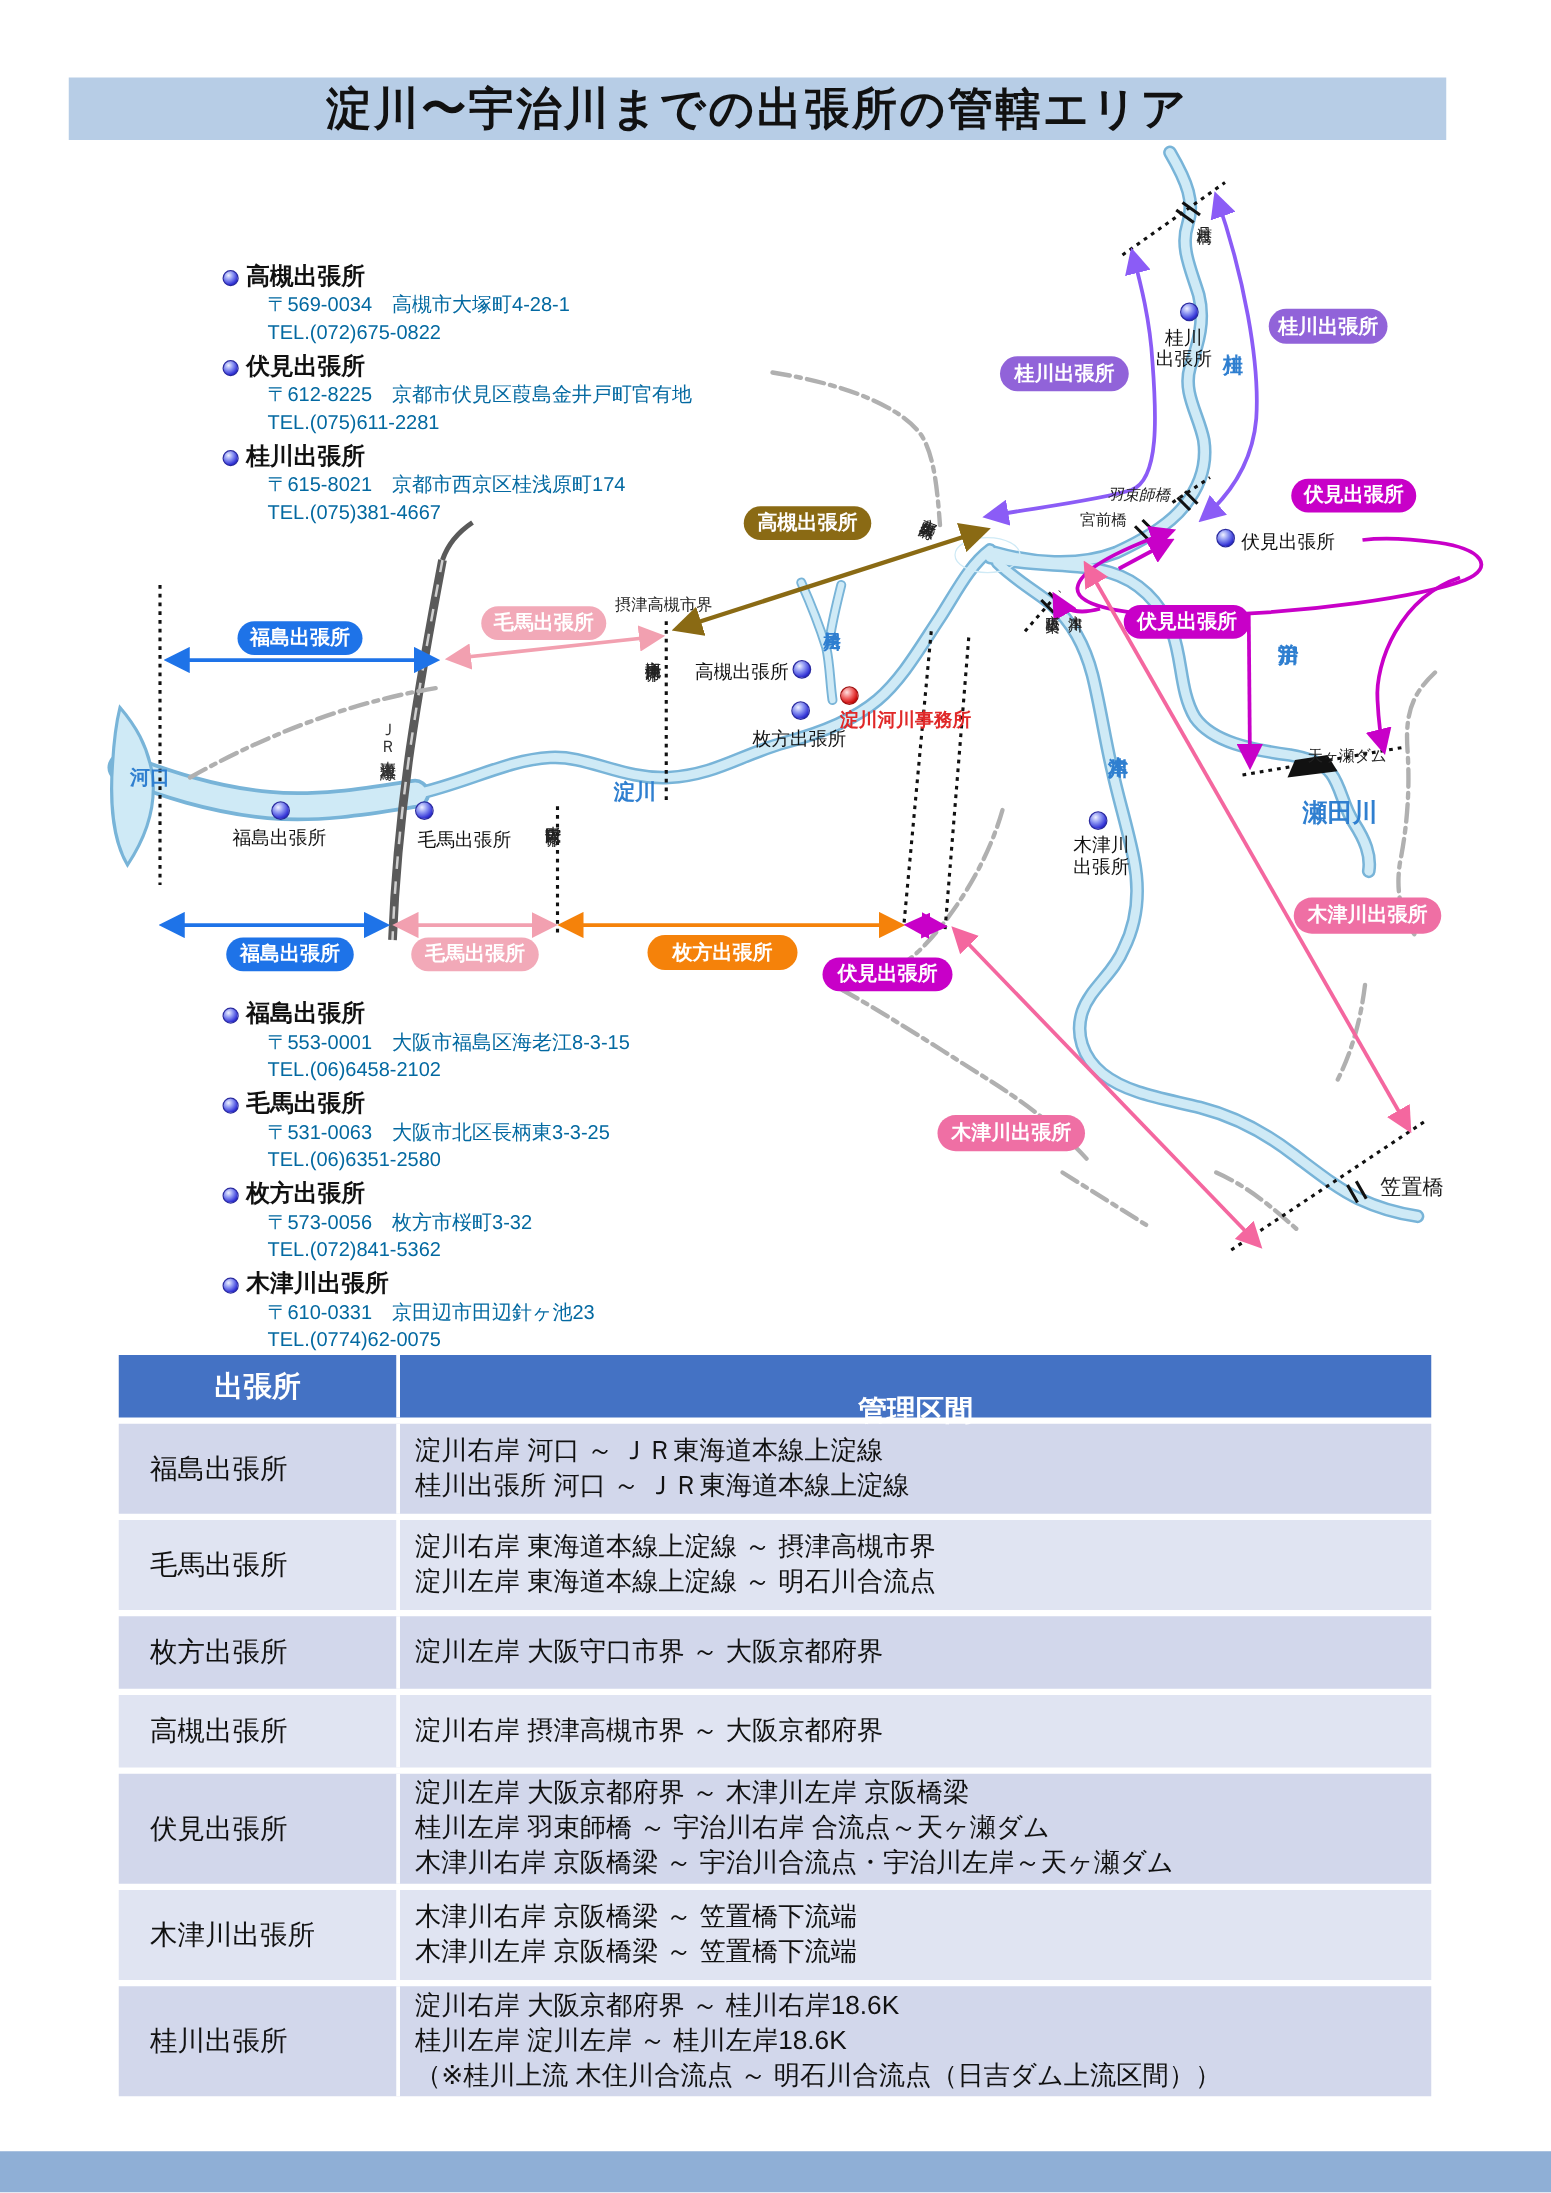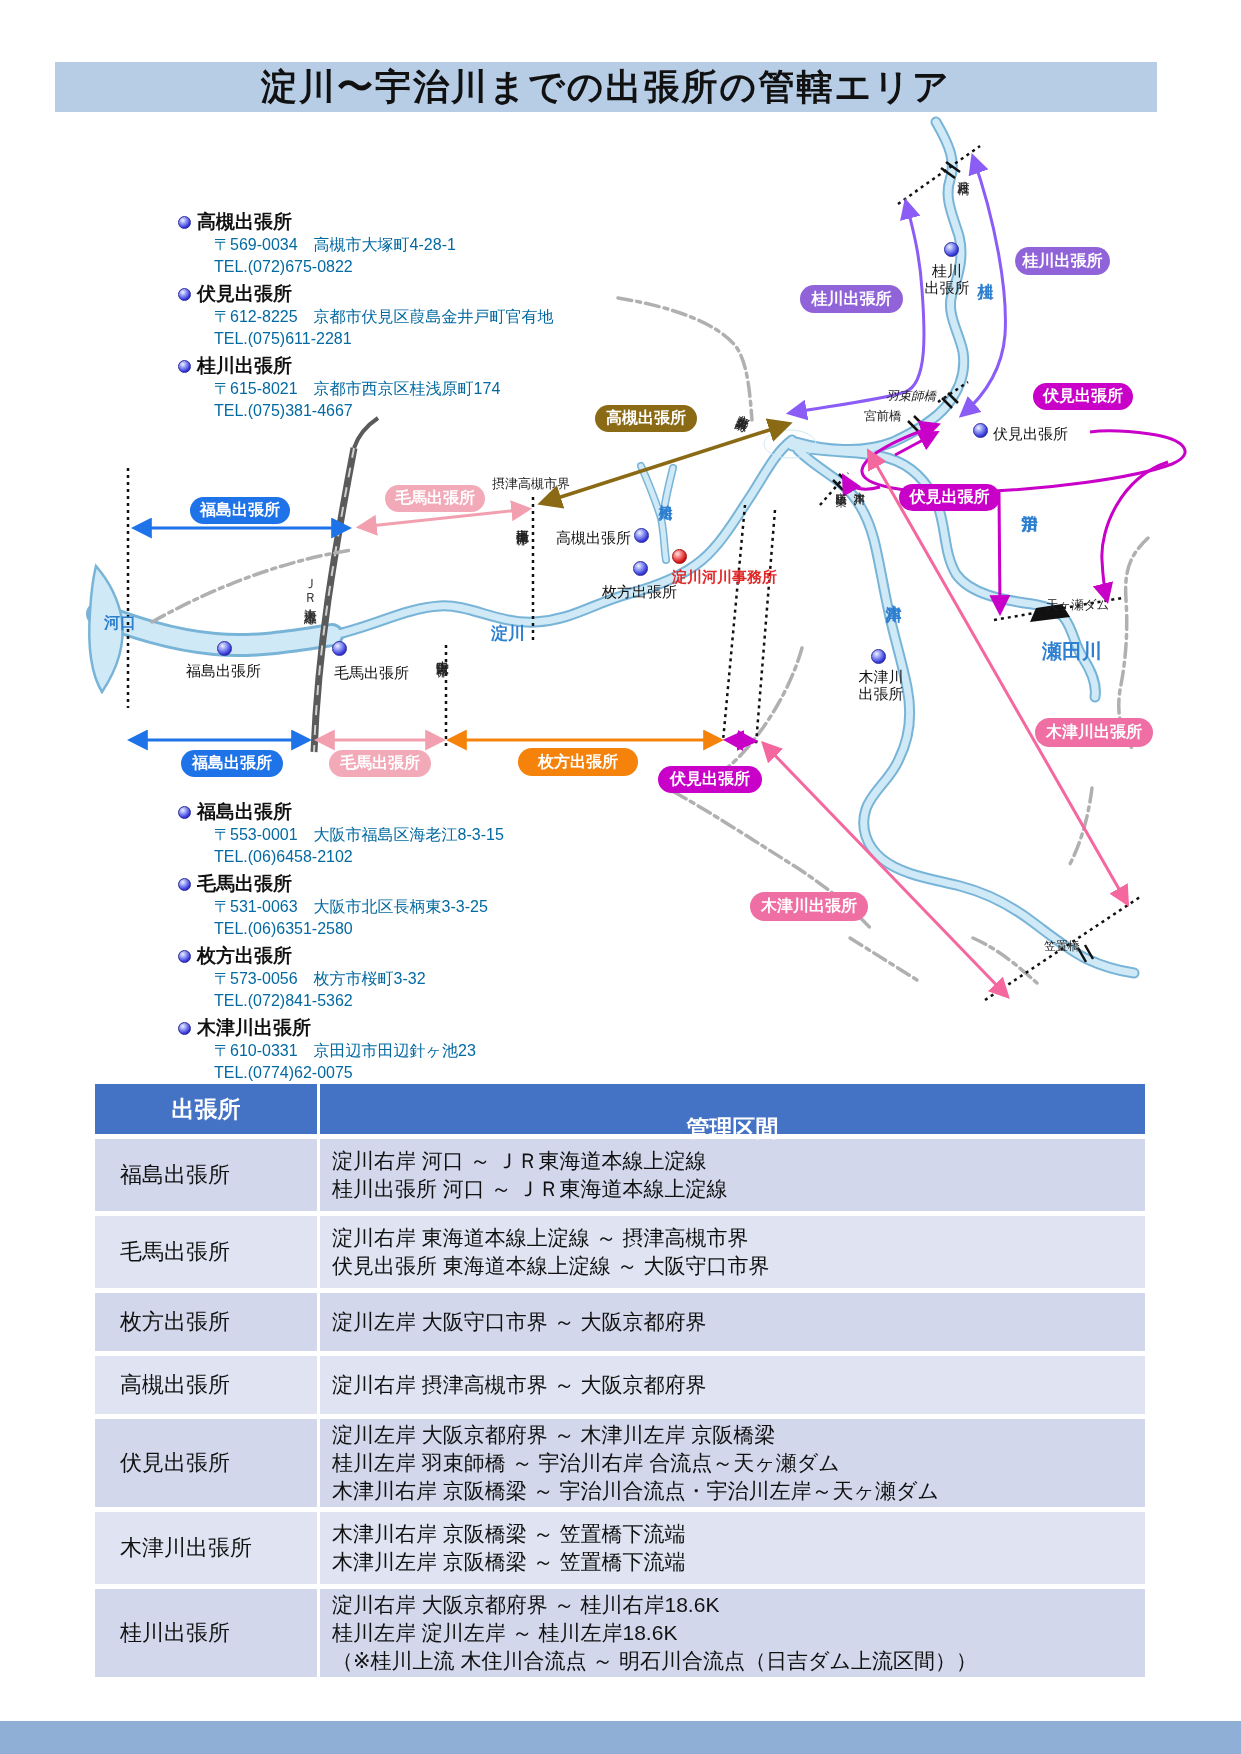--- a/index.html
+++ b/index.html
@@ -208,21 +208,21 @@
   <div class="ml riv v" style="left:884px;top:592px;">木津川</div>
   <div class="ml riv" style="left:1042px;top:640px;font-size:20px;">瀬田川</div>
   <div class="ml riv v" style="left:658px;top:494px;font-size:14px;">桧尾川</div>
   <div class="ml v" style="left:302px;top:570px;color:#333;">ＪＲ東海道本線</div>
   <div class="ml v" style="left:956px;top:171px;font-size:12.5px;">渡月橋</div>
   <div class="ml" style="left:886px;top:389px;font-size:12.5px;font-style:italic;">羽束師橋</div>
   <div class="ml" style="left:864px;top:409px;font-size:12.5px;">宮前橋</div>
   <div class="ml v" style="left:834px;top:483px;font-size:11.5px;">京阪橋梁</div>
   <div class="ml v" style="left:852px;top:483px;font-size:11.5px;">木津川</div>
   <div class="ml" style="left:1046px;top:598px;font-size:12.5px;">天ヶ瀬ダム</div>
-  <div class="ml" style="left:1044px;top:940px;font-size:12px;text-align:center;">笠置橋</div>
+  <div class="ml" style="left:1104px;top:940px;font-size:17px;text-align:center;">笠置橋</div>
   <div class="ml" style="left:492px;top:477px;">摂津高槻市界</div>
   <div class="ml v" style="left:514px;top:518px;">高槻摂津市界</div>
   <div class="ml v" style="left:434px;top:650px;">大阪守口市界</div>
   <div class="ml v" style="left:742px;top:406px;font-size:12.5px;transform:rotate(22deg);transform-origin:top center;">京都大阪府界</div>
 
   <div class="addr-block" style="left:178px;top:210px;">
     <div class="entry">
       <div class="nm">
           <span class="bullet"></span>
           <span>高槻出張所</span>
@@ -292,21 +292,21 @@
       <div class="c1">福島出張所</div>
       <div class="c2">
         <span>淀川右岸 河口 ～ ＪＲ東海道本線上淀線</span>
         <span>桂川出張所 河口 ～ ＪＲ東海道本線上淀線</span>
       </div>
     </div>
     <div class="trow rowB" style="height:72px;">
       <div class="c1">毛馬出張所</div>
       <div class="c2">
         <span>淀川右岸 東海道本線上淀線 ～ 摂津高槻市界</span>
-        <span>伏見出張所 東海道本線上淀線 ～ 大阪守口市界</span>
+        <span>淀川左岸 東海道本線上淀線 ～ 明石川合流点</span>
       </div>
     </div>
     <div class="trow rowA" style="height:58px;">
       <div class="c1">枚方出張所</div>
       <div class="c2">
         <span>淀川左岸 大阪守口市界 ～ 大阪京都府界</span>
       </div>
     </div>
     <div class="trow rowB" style="height:58px;">
       <div class="c1">高槻出張所</div>

